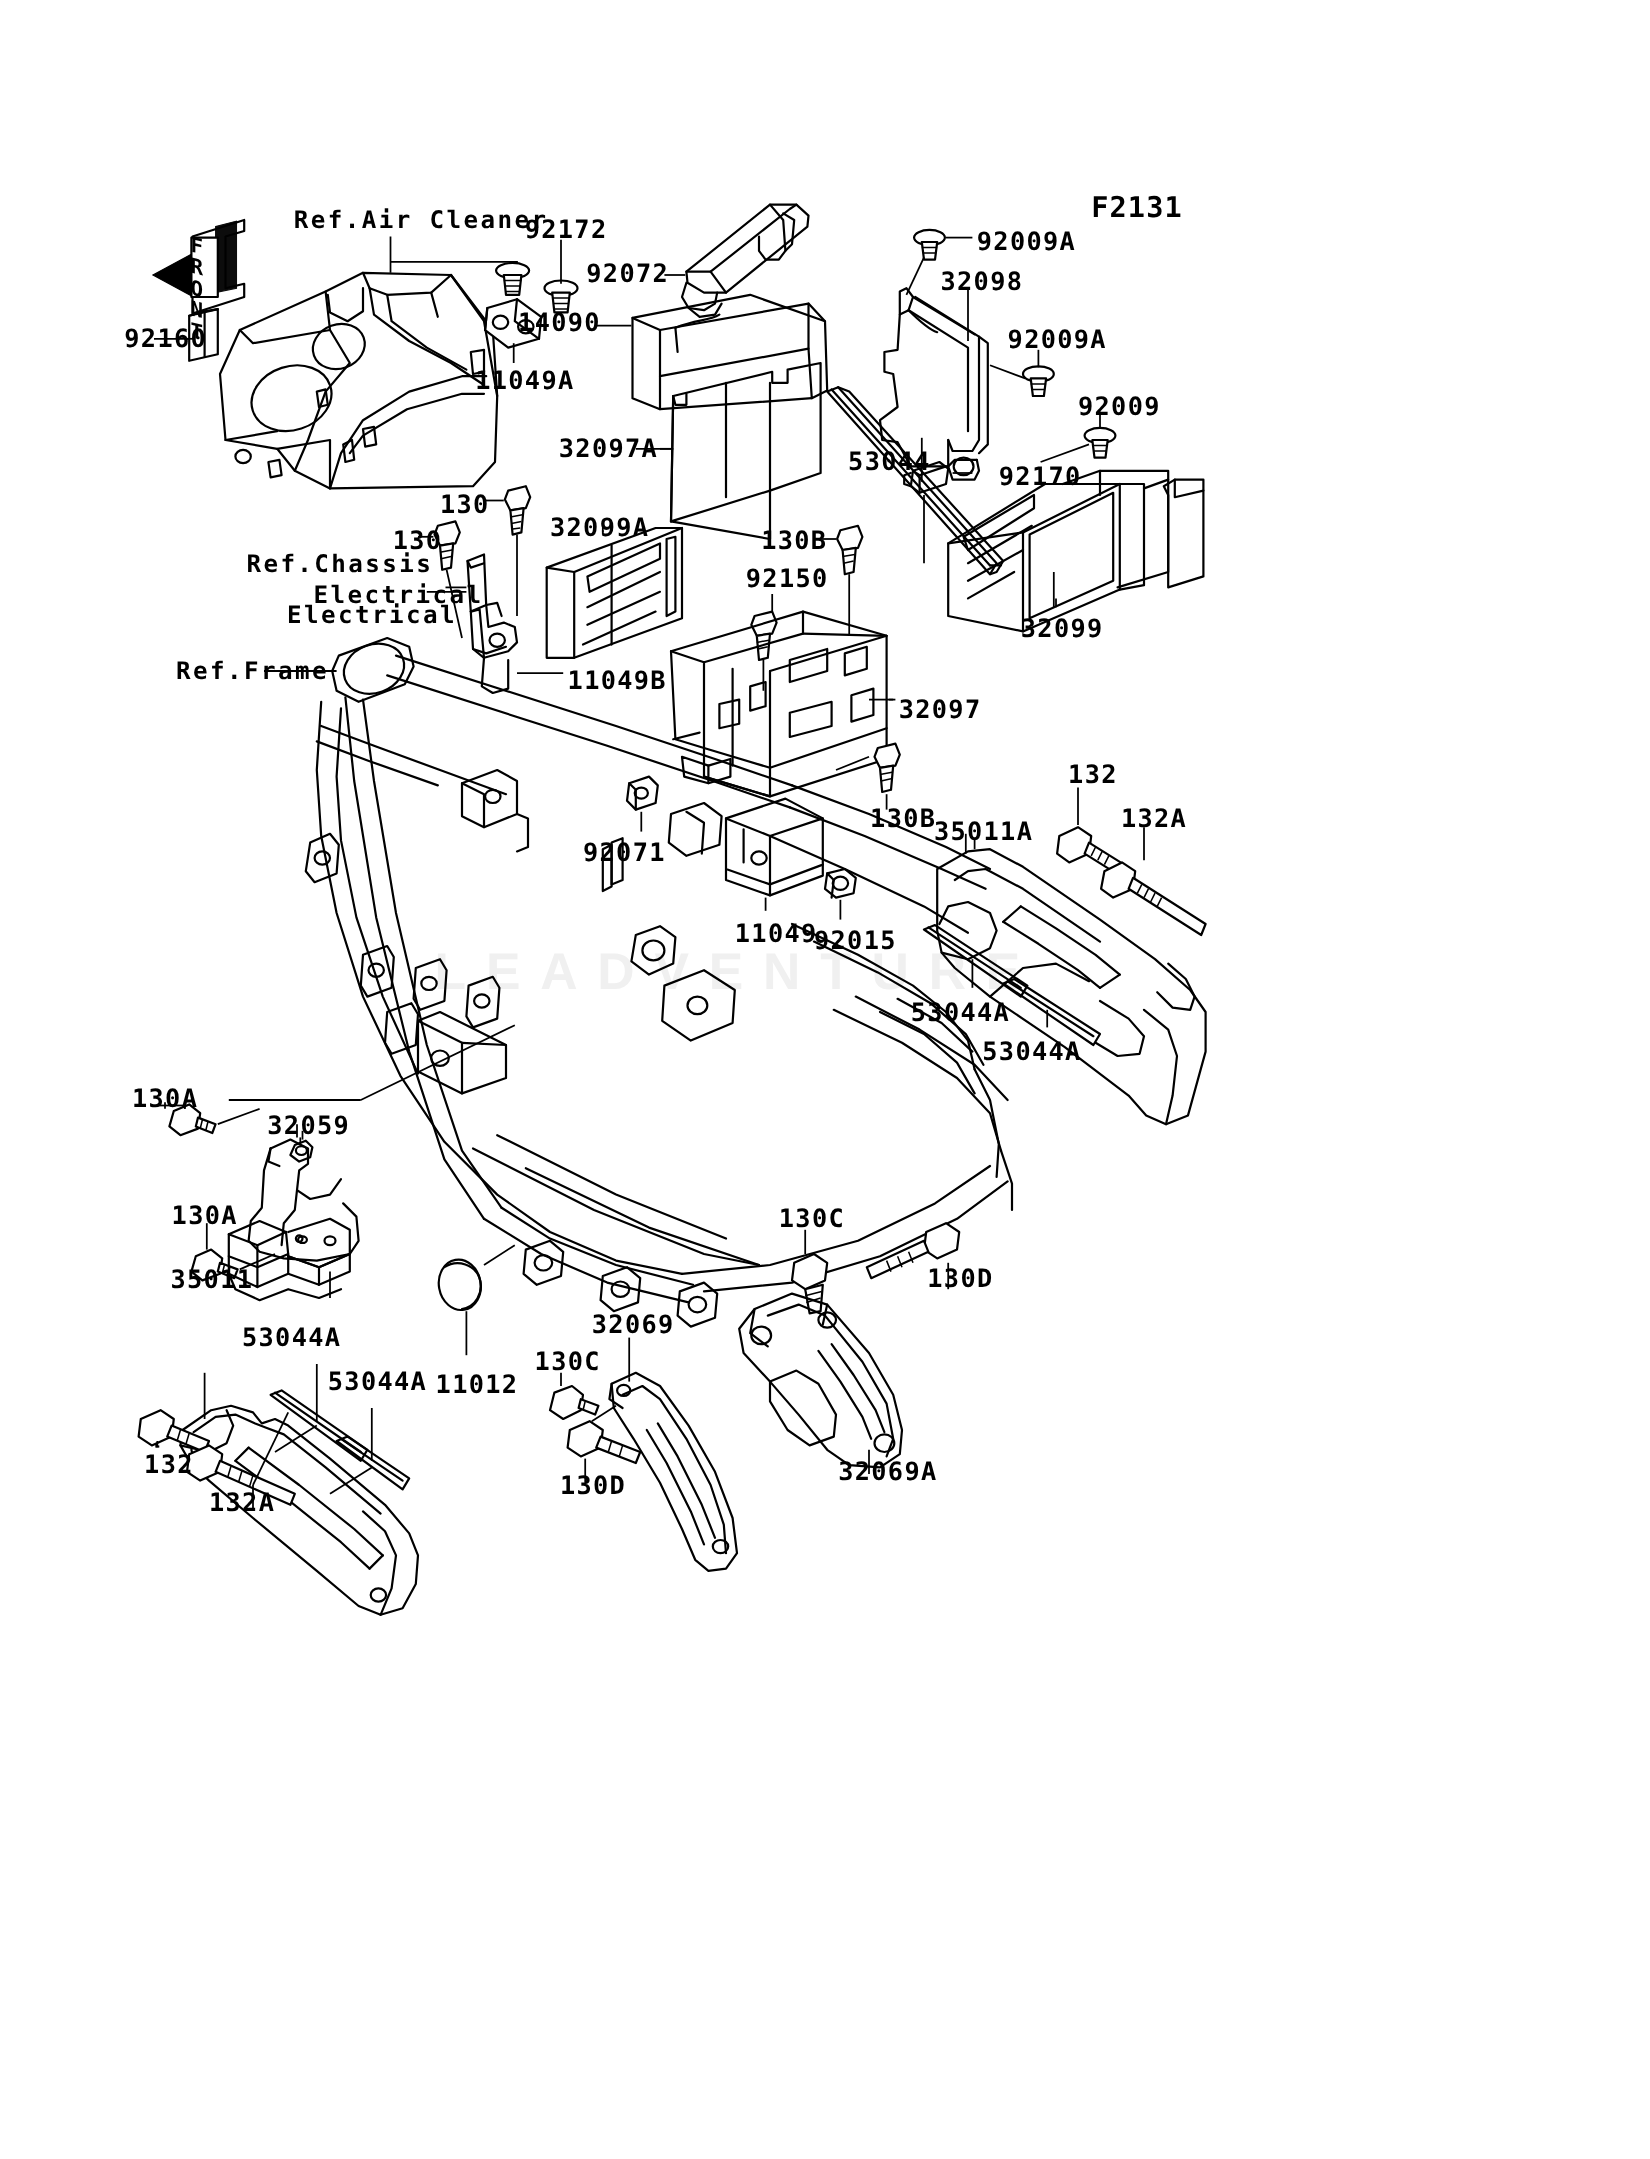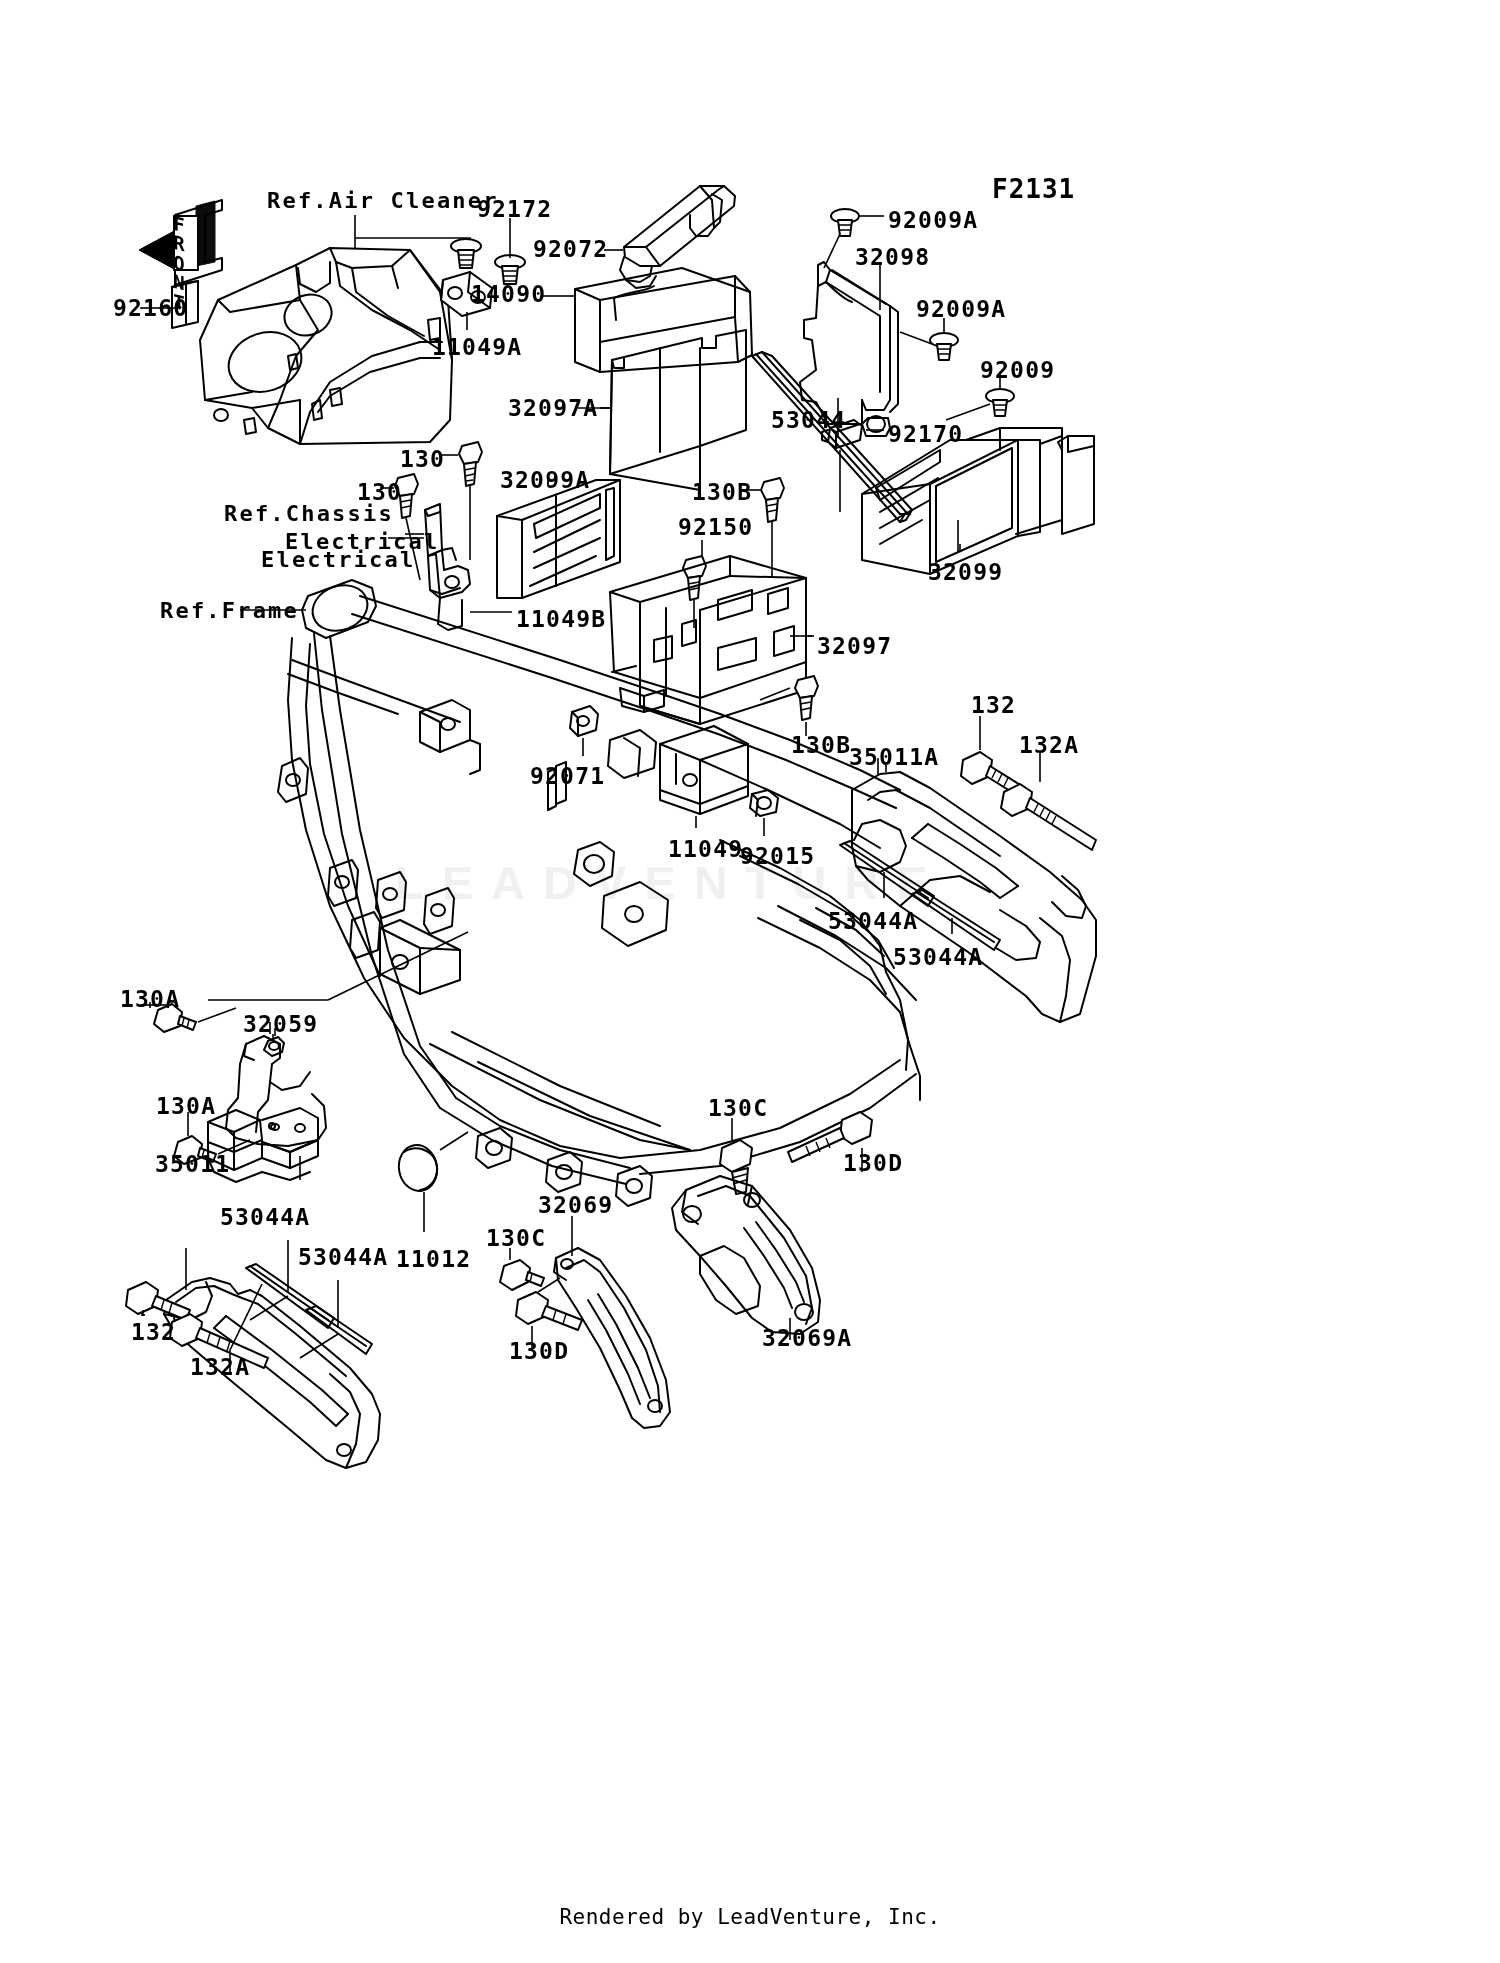--- a/index.html
+++ b/index.html
@@ -664,35 +664,34 @@
   <div class="lbl figno" style="left:992px; top:176px;">F2131</div>
 
   <div class="lbl ref" style="left:267px; top:190px;">Ref.Air Cleaner</div>
 
   <div class="lbl ref" style="left:224px; top:503px;">Ref.Chassis</div>
   <div class="lbl ref" style="left:261px; top:531px;margin-left:24px;">Electrical</div>
   <div class="lbl ref" style="left:261px; top:549px;">Electrical</div>
 
   <div class="lbl ref" style="left:160px; top:600px;">Ref.Frame</div>
 
-  <div class="footer">Rendered by LeadVenture, Inc.</div>
 
   <div id="part-label-layer">
       <div class="lbl" style="left: 113px; top: 297px;">92160</div>
       <div class="lbl" style="left: 477px; top: 198px;">92172</div>
       <div class="lbl" style="left: 432px; top: 336px;">11049A</div>
       <div class="lbl" style="left: 533px; top: 238px;">92072</div>
       <div class="lbl" style="left: 471px; top: 283px;">14090</div>
       <div class="lbl" style="left: 508px; top: 397px;">32097A</div>
       <div class="lbl" style="left: 888px; top: 209px;">92009A</div>
       <div class="lbl" style="left: 855px; top: 246px;">32098</div>
       <div class="lbl" style="left: 916px; top: 298px;">92009A</div>
       <div class="lbl" style="left: 980px; top: 359px;">92009</div>
       <div class="lbl" style="left: 771px; top: 409px;">53044</div>
-      <div class="lbl" style="left: 888px; top: 423px;">92170</div>
+      <div class="lbl" style="left: 908px; top: 423px;">92170</div>
       <div class="lbl" style="left: 928px; top: 561px;">32099</div>
       <div class="lbl" style="left: 400px; top: 448px;">130</div>
       <div class="lbl" style="left: 357px; top: 481px;">130</div>
       <div class="lbl" style="left: 500px; top: 469px;">32099A</div>
       <div class="lbl" style="left: 692px; top: 481px;">130B</div>
       <div class="lbl" style="left: 678px; top: 516px;">92150</div>
       <div class="lbl" style="left: 516px; top: 608px;">11049B</div>
       <div class="lbl" style="left: 817px; top: 635px;">32097</div>
       <div class="lbl" style="left: 791px; top: 734px;">130B</div>
       <div class="lbl" style="left: 530px; top: 765px;">92071</div>

